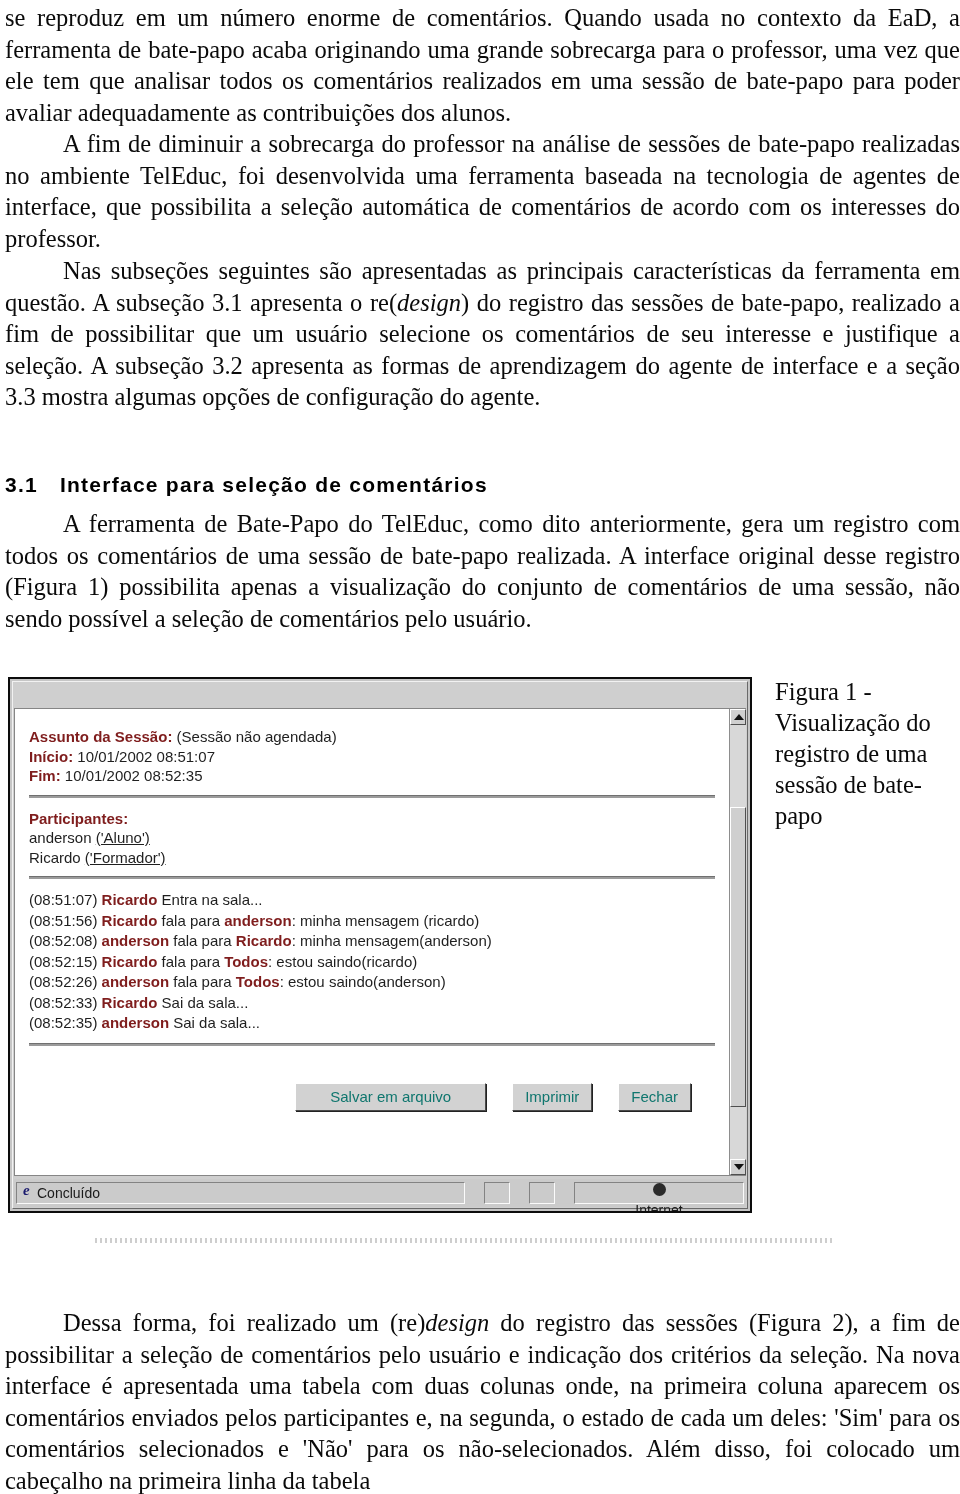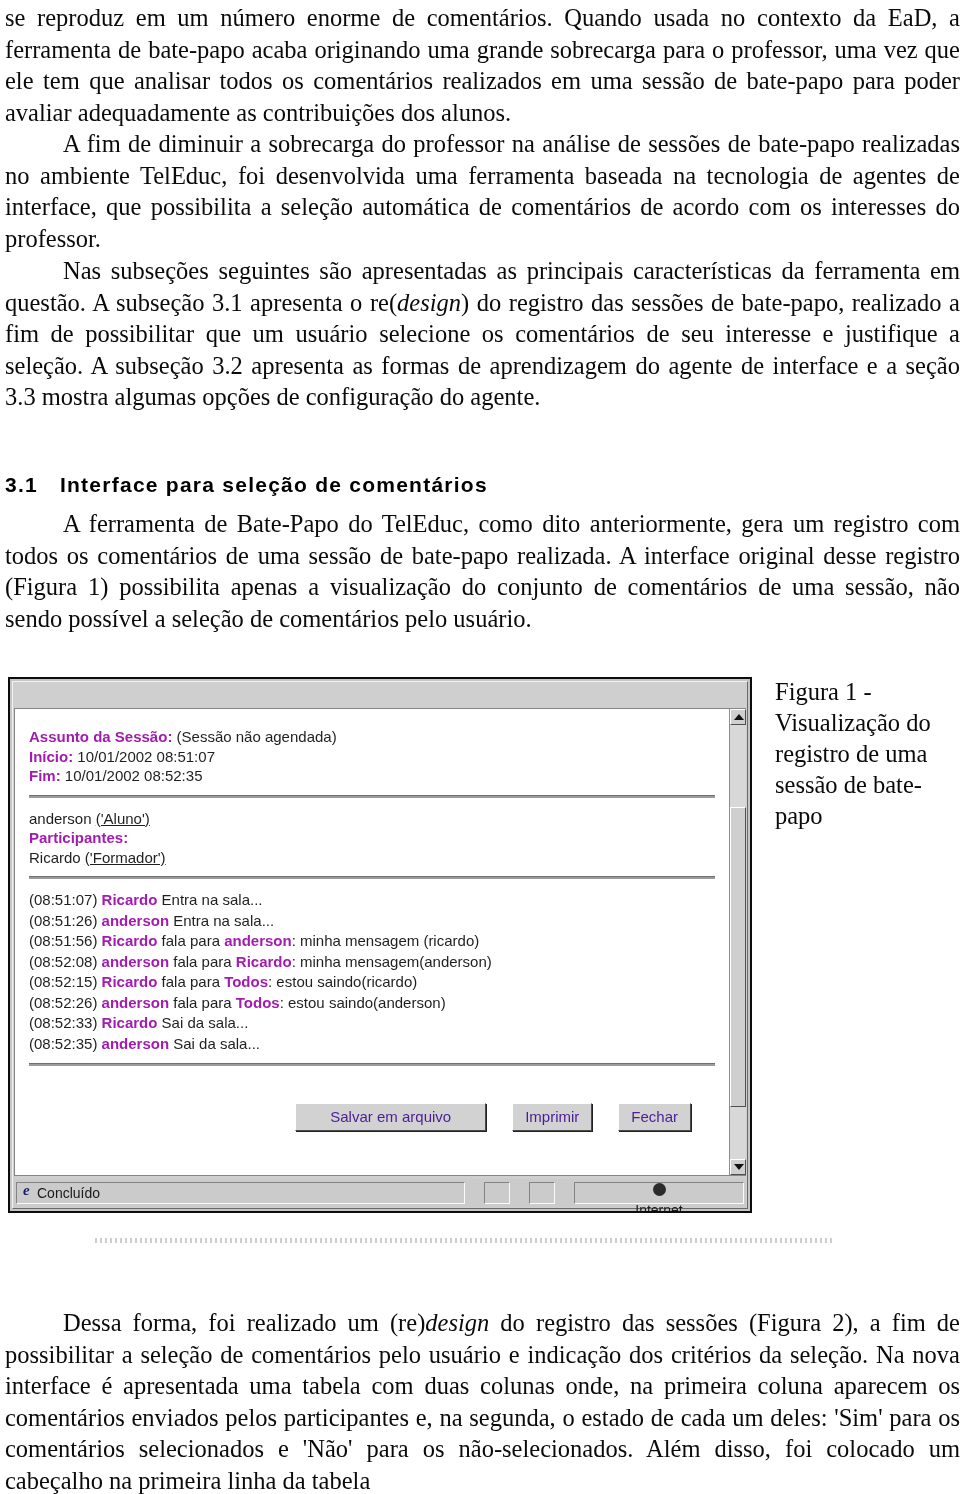--- a/index.html
+++ b/index.html
@@ -182,21 +182,21 @@
   .doc-pad {
     position: absolute;
     left: 0; top: 0; right: 17px; bottom: 0;
     padding: 18px 14px 0 14px;
     box-sizing: border-box;
     font-family: "Liberation Sans", "DejaVu Sans", sans-serif;
     font-size: 15px;
     color: #1f1f1f;
     line-height: 19.5px;
   }
-  .doc-pad b { font-weight: bold; color: #a21caf; }
+  .doc-pad b { font-weight: bold; color: #7f1d1d; }
   .doc-line { white-space: nowrap; }
   .hr {
     height: 2px;
     background: #9b9b9b;
     border-top: 1px solid #707070;
     margin: 9px 0 11px 0;
   }
   .participant u { text-decoration: underline; }
   .chat-line { white-space: nowrap; }
   .chat-list { margin-top: 2px; }
@@ -210,21 +210,21 @@
     padding: 26px 24px 0 0;
   }
   .btn {
     background: #d2d2d2;
     border: 1px solid #ffffff;
     border-right-color: #4a4a4a;
     border-bottom-color: #4a4a4a;
     box-shadow: 1px 1px 0 #222;
     font-family: "Liberation Sans", "DejaVu Sans", sans-serif;
     font-size: 15px;
-    color: #4c1d95;
+    color: #0f766e;
     padding: 4px 12px 5px 12px;
     white-space: nowrap;
     box-sizing: border-box;
   }
   .btn.wide { padding-left: 34px; padding-right: 34px; }
 
   
   .vscroll {
     position: absolute;
     right: 0; top: 0; bottom: 0;
@@ -358,29 +358,28 @@
 
       <div class="doc-area">
         <div class="doc-pad">
 
           <div class="doc-line"><b>Assunto da Sessão:</b> <span>(Sessão não agendada)</span></div>
           <div class="doc-line"><b>Início:</b> <span>10/01/2002 08:51:07</span></div>
           <div class="doc-line"><b>Fim:</b> <span>10/01/2002 08:52:35</span></div>
 
           <div class="hr"></div>
 
+          <div class="doc-line"><b>Participantes:</b></div>
           <div class="doc-line participant"><span>anderson</span> <u>('Aluno')</u></div>
-          <div class="doc-line"><b>Participantes:</b></div>
           <div class="doc-line participant"><span>Ricardo</span> <u>('Formador')</u></div>
 
           <div class="hr"></div>
 
           <div class="chat-list">
             <div class="chat-line"><span>(08:51:07)</span> <b>Ricardo</b> <span>Entra na sala...</span></div>
-            <div class="chat-line"><span>(08:51:26)</span> <b>anderson</b> <span>Entra na sala...</span></div>
             <div class="chat-line"><span>(08:51:56)</span> <b>Ricardo</b> <span>fala para</span> <b>anderson</b><span>: minha mensagem (ricardo)</span></div>
             <div class="chat-line"><span>(08:52:08)</span> <b>anderson</b> <span>fala para</span> <b>Ricardo</b><span>: minha mensagem(anderson)</span></div>
             <div class="chat-line"><span>(08:52:15)</span> <b>Ricardo</b> <span>fala para</span> <b>Todos</b><span>: estou saindo(ricardo)</span></div>
             <div class="chat-line"><span>(08:52:26)</span> <b>anderson</b> <span>fala para</span> <b>Todos</b><span>: estou saindo(anderson)</span></div>
             <div class="chat-line"><span>(08:52:33)</span> <b>Ricardo</b> <span>Sai da sala...</span></div>
             <div class="chat-line"><span>(08:52:35)</span> <b>anderson</b> <span>Sai da sala...</span></div>
           </div>
 
           <div class="hr"></div>
 

